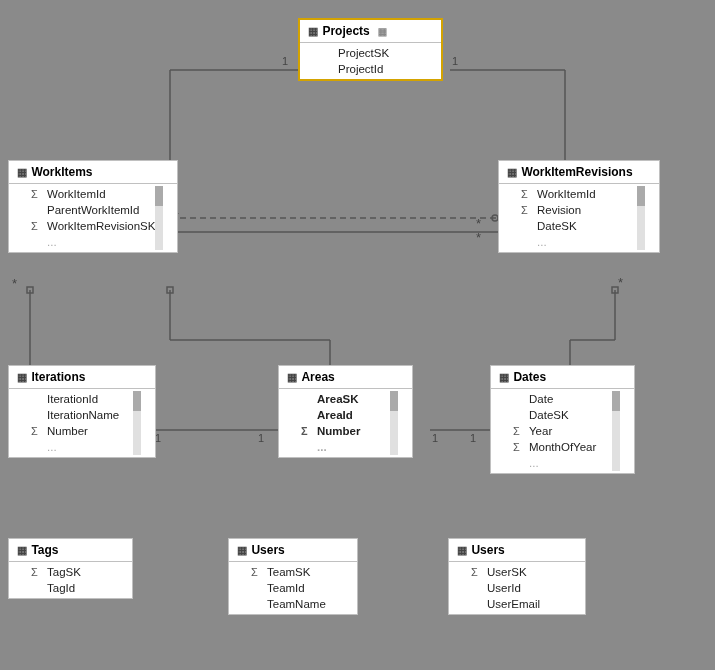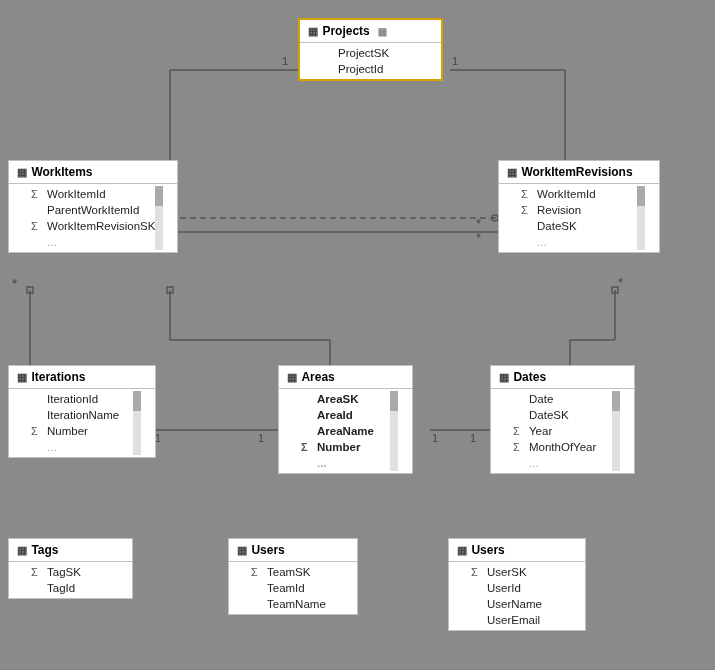--- a/index.html
+++ b/index.html
@@ -264,24 +264,20 @@
     <div style="position:relative;font-weight:bold;">
       <div class="table-row">
         <span class="sigma"></span>
         <span>AreaSK</span>
       </div>
       <div class="table-row">
         <span class="sigma"></span>
         <span>AreaId</span>
       </div>
       <div class="table-row">
-        <span class="sigma"></span>
-        <span>AreaName</span>
-      </div>
-      <div class="table-row">
         <span class="sigma">Σ</span>
         <span>Number</span>
       </div>
       <div class="table-row">
         <span class="sigma"></span>
         <span style="color:#aaa;">...</span>
       </div>
       <div class="scrollbar">
         <div class="scrollbar-thumb"></div>
       </div>
@@ -370,20 +366,16 @@
     <div class="table-row">
       <span class="sigma">Σ</span>
       <span>UserSK</span>
     </div>
     <div class="table-row">
       <span class="sigma"></span>
       <span>UserId</span>
     </div>
     <div class="table-row">
       <span class="sigma"></span>
-      <span>UserName</span>
-    </div>
-    <div class="table-row">
-      <span class="sigma"></span>
       <span>UserEmail</span>
     </div>
   </div>
 </div>
 
 </body></html>

